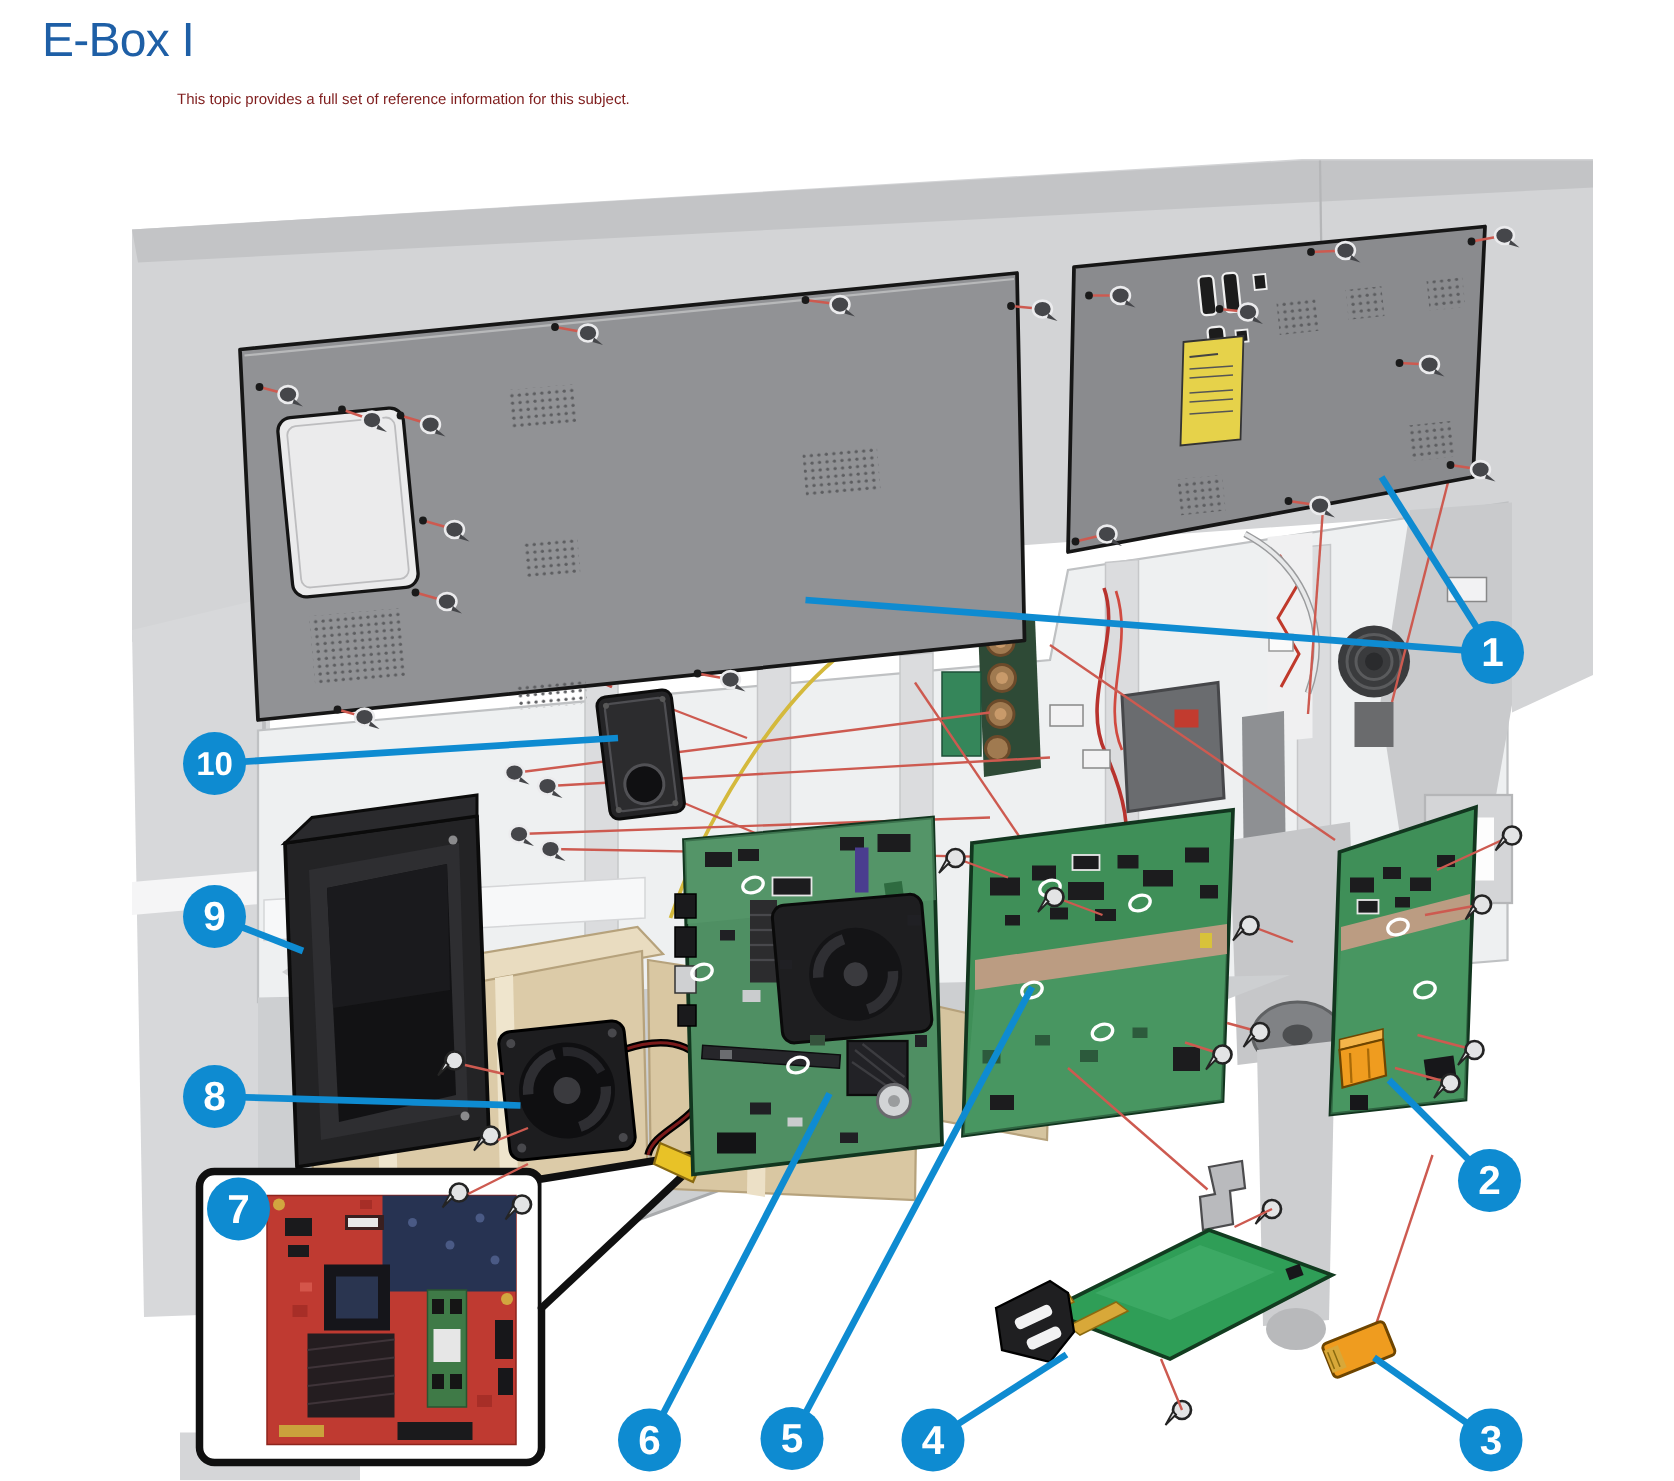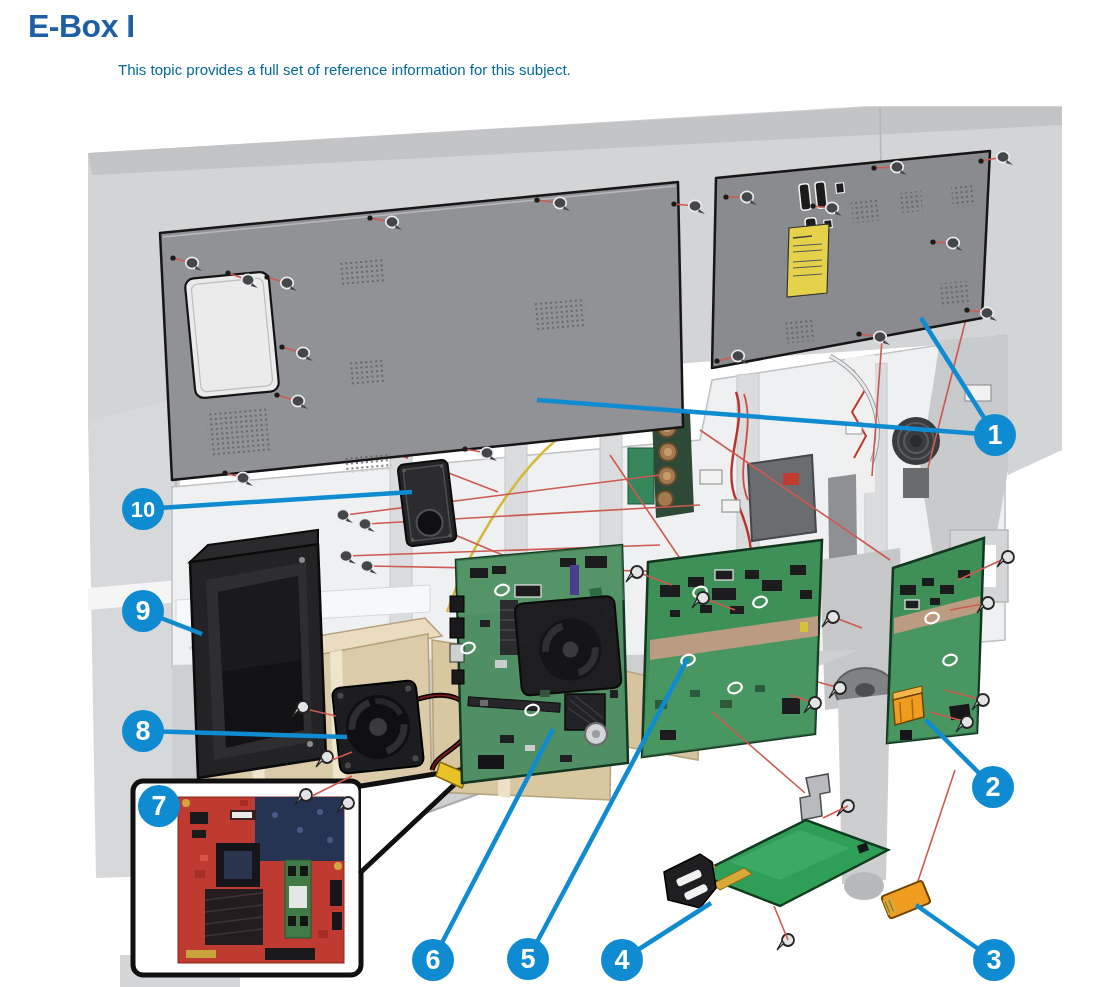--- a/index.html
+++ b/index.html
@@ -1,18 +1,18 @@
 <!DOCTYPE html>
 <html style="--title-blue: #1e5fa6; --blue: #0e8bd1; --red: #cd5a50; --yellow: #e6d24a; --orange: #ef9c1f; --redboard: #bf3a31;"><head>
 <meta charset="utf-8">
 <style>
   html,body{margin:0;padding:0;background:#fff;}
   body{width:1116px;height:987px;position:relative;overflow:hidden;font-family:"Liberation Sans",sans-serif;}
-  .title{position:absolute;left:28px;top:8px;font-size:32px;font-weight:700;color:var(--title-blue,#1e5fa6);letter-spacing:-.5px;text-align:right;}
-  .subtitle{position:absolute;left:118px;top:61px;font-size:15px;color:#0369a1;}
+  .title{position:absolute;left:28px;top:8px;font-size:32px;font-weight:400;color:var(--title-blue,#1e5fa6);letter-spacing:-.5px;text-align:right;}
+  .subtitle{position:absolute;left:118px;top:61px;font-size:10px;color:#7f1d1d;}
   svg{position:absolute;left:0;top:0;}
   .s-red{stroke:var(--red,#cd5a50);stroke-width:1.6;fill:none;}
   .c-blue{fill:var(--blue,#0e8bd1);}
   .s-blue{stroke:var(--blue,#0e8bd1);stroke-width:4.5;fill:none;}
   .callout-num{fill:#fff;font-weight:700;text-anchor:middle;font-family:"Liberation Sans",sans-serif;}
 </style>
 </head>
 <body>
 
 <div class="title">E-Box I</div>

